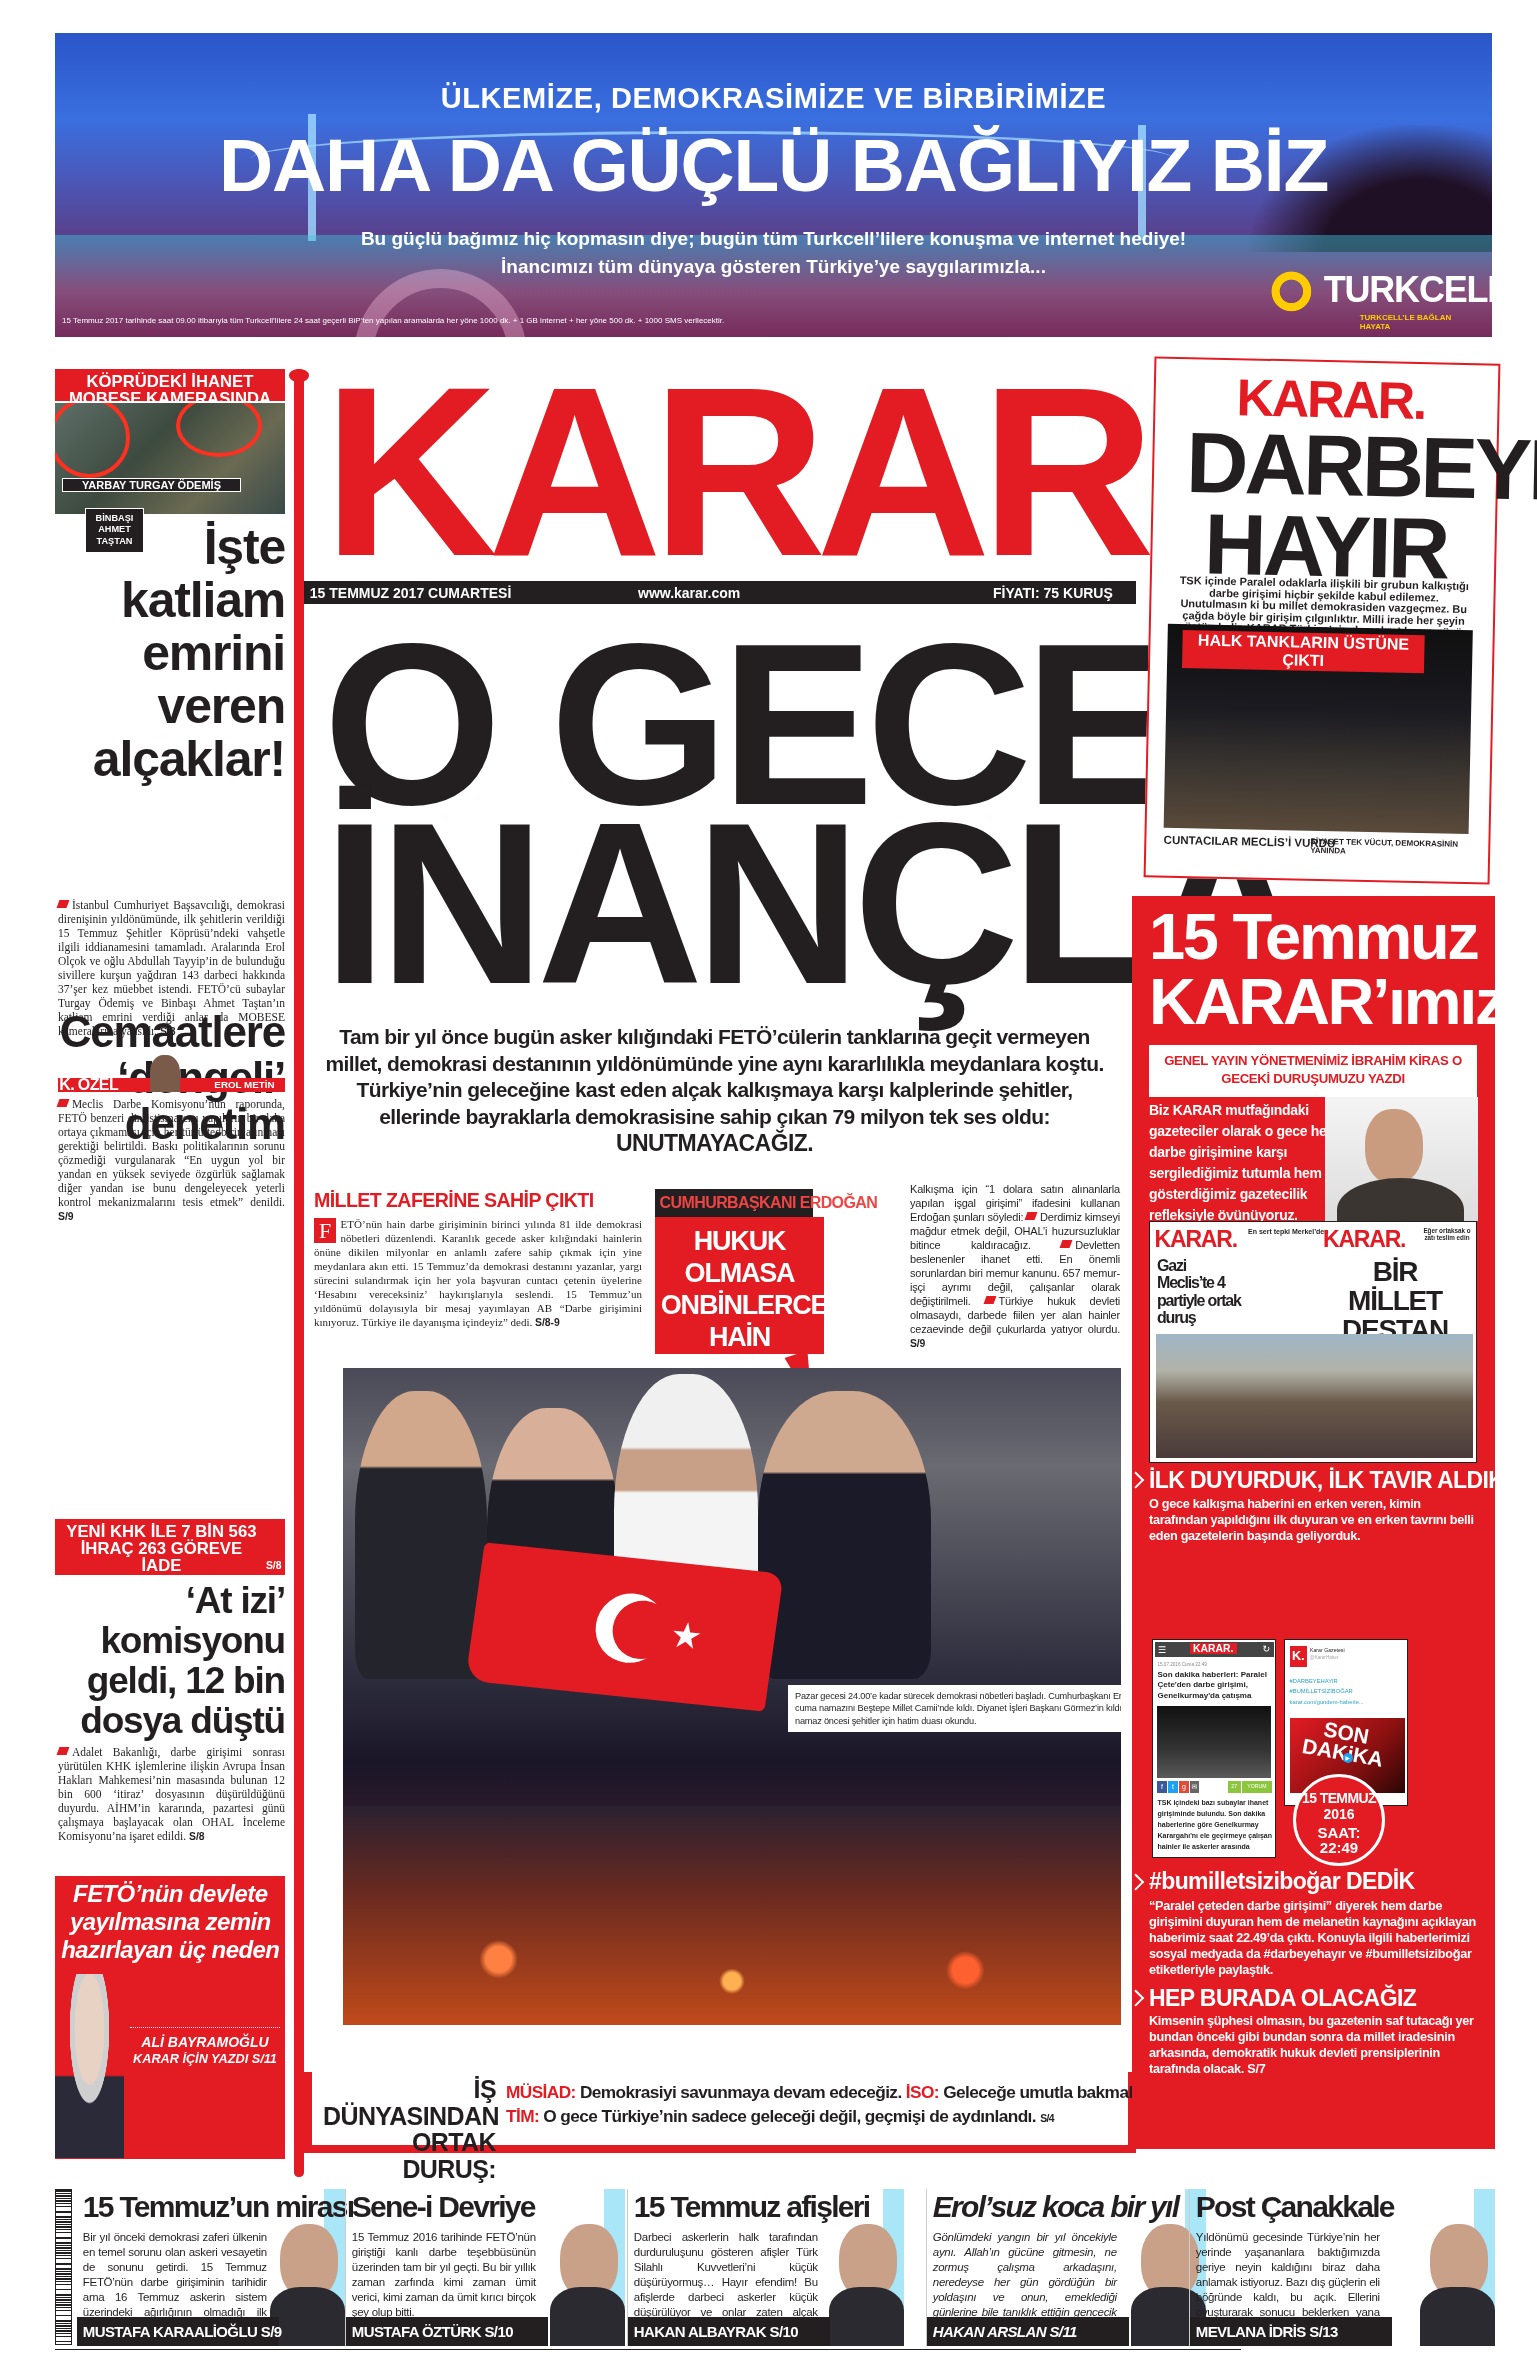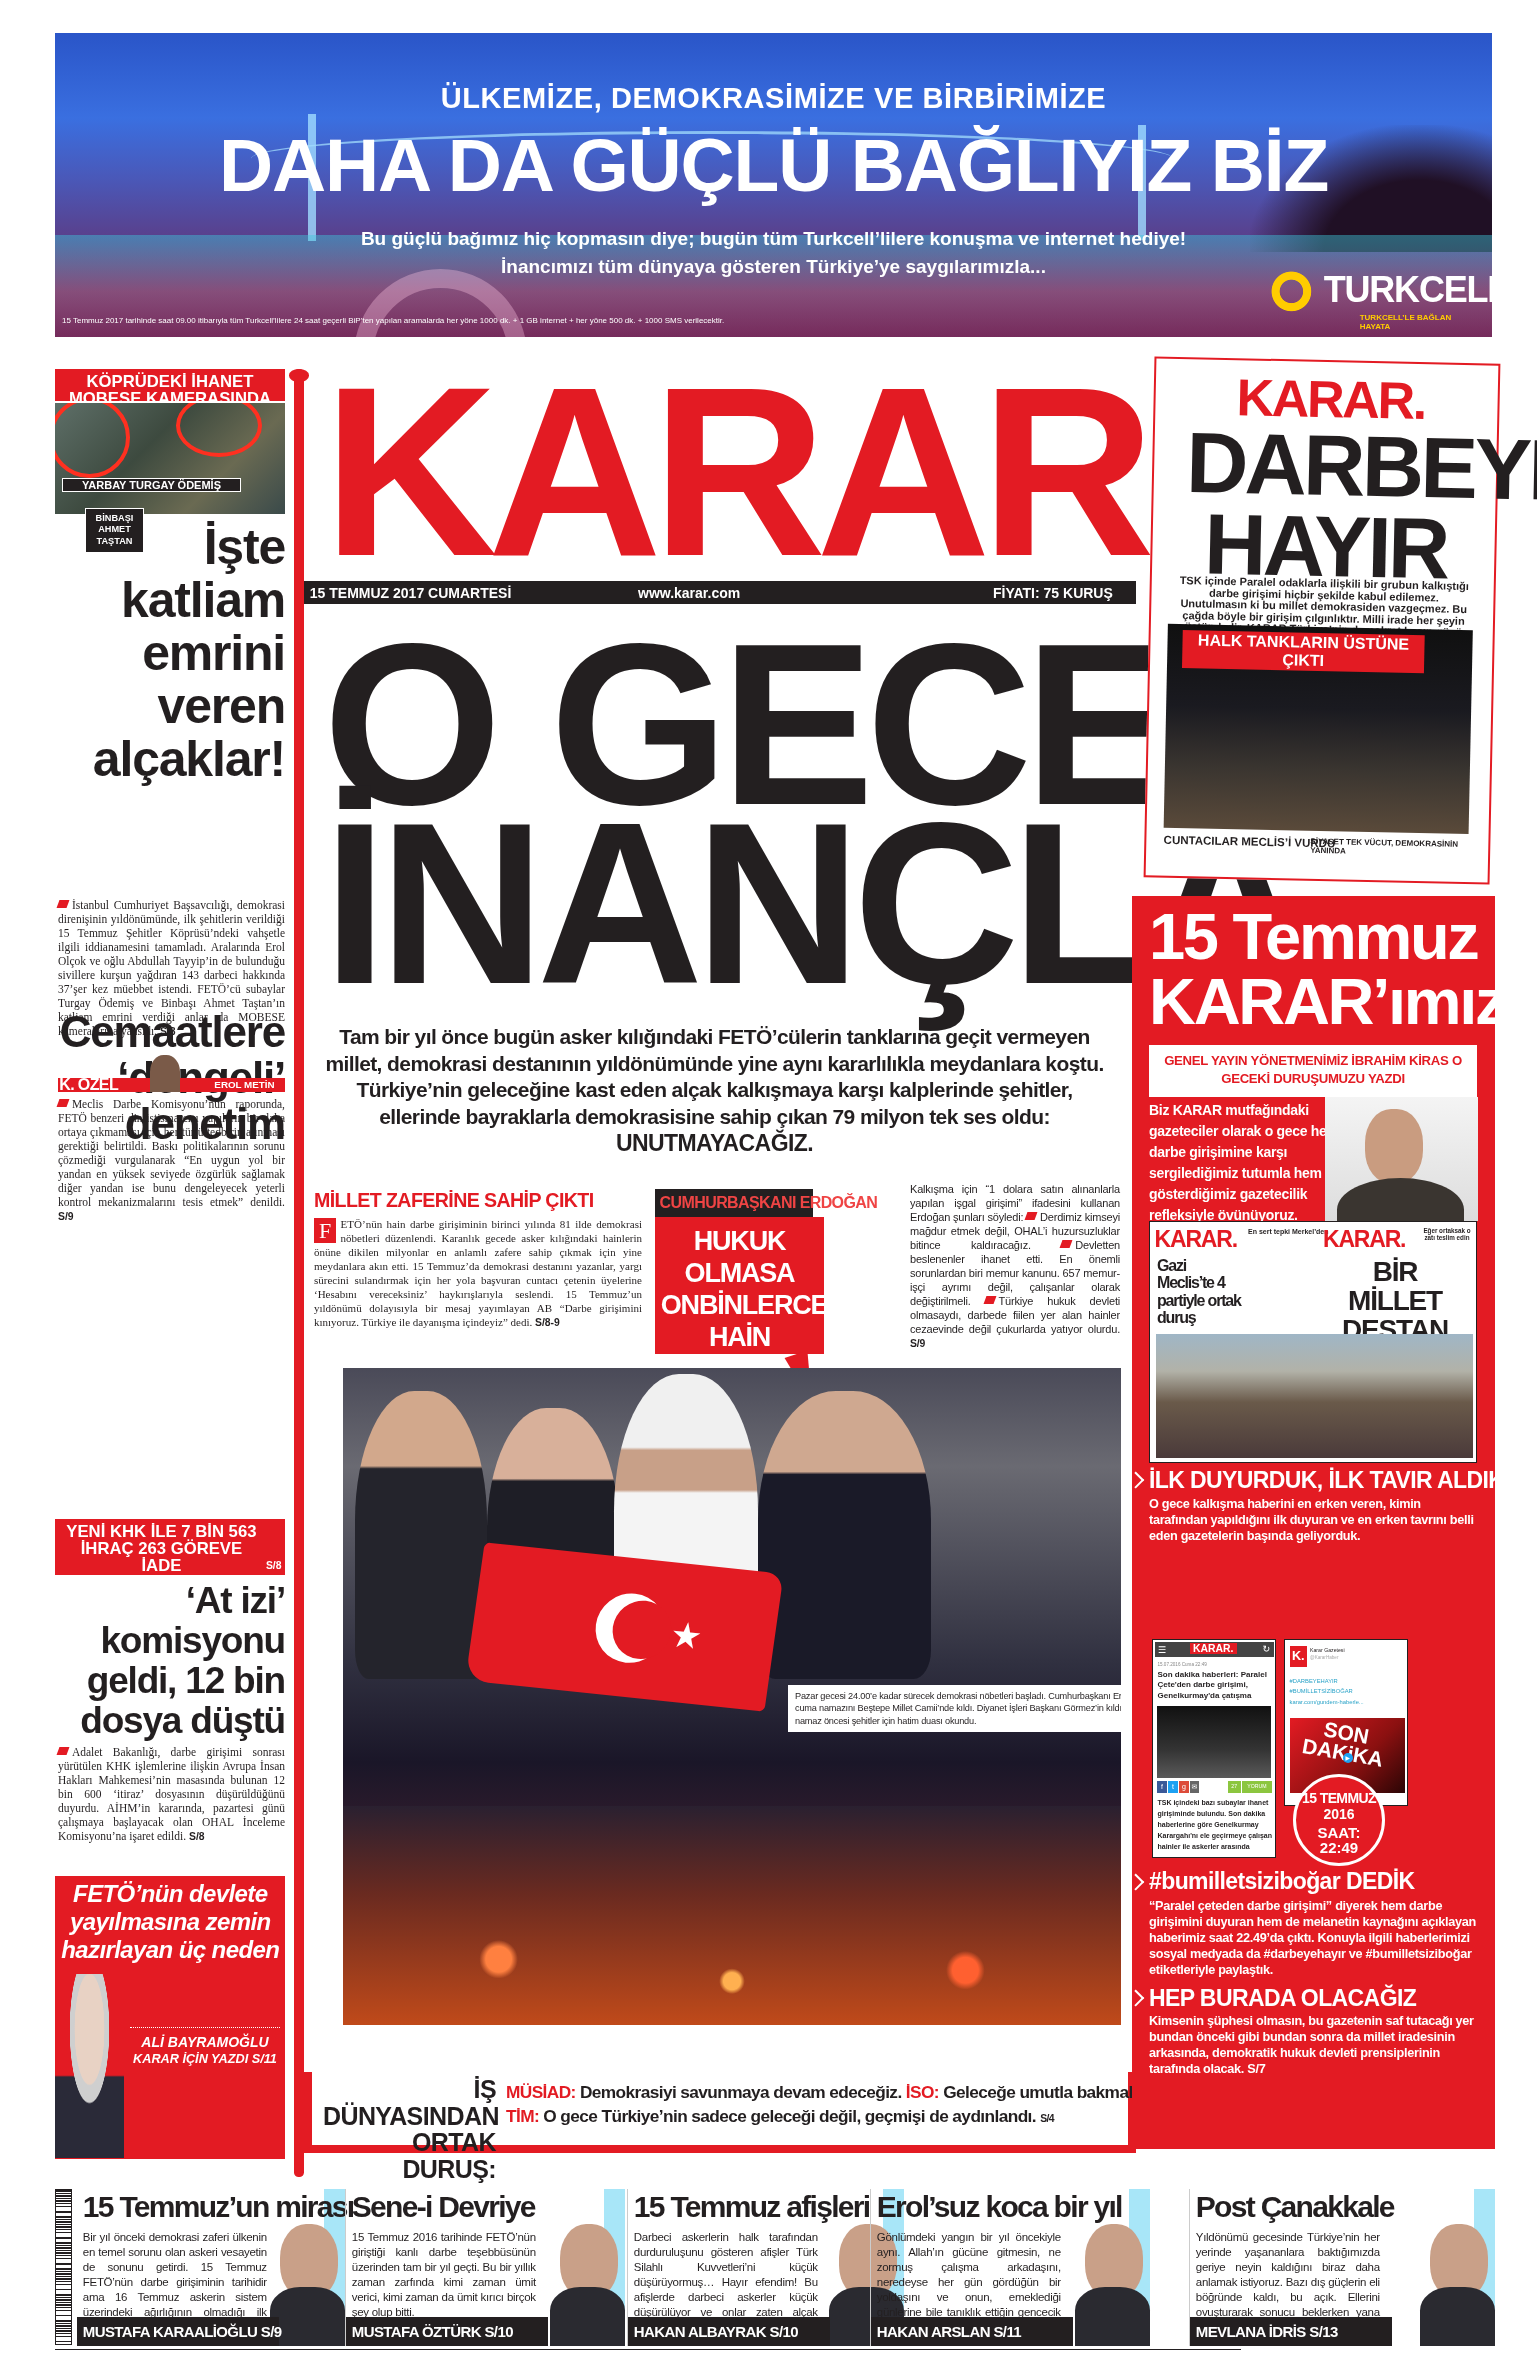--- a/index.html
+++ b/index.html
@@ -382,21 +382,21 @@
   </div>
   <div class="fcol" style="left:573px;width:276px;">
     <div class="sep"></div>
     <div class="pic"></div>
       <div class="face"></div>
       <div class="torso"></div>
     <h4>15 Temmuz afişleri</h4>
     <p>Darbeci askerlerin halk tarafından durduruluşunu gösteren afişler Türk Silahlı Kuvvetleri’ni küçük düşürüyormuş… Hayır efendim! Bu afişlerde darbeci askerler küçük düşürülüyor ve onlar zaten alçak olduğuna göre sorun yok.</p>
     <div class="by">HAKAN ALBAYRAK S/10</div>
   </div>
-  <div class="fcol" style="left:816px;width:279px;">
+  <div class="fcol" style="left:872px;width:279px;font-style:italic;">
     <div class="sep"></div>
     <div class="pic"></div>
       <div class="face"></div>
       <div class="torso"></div>
     <h4>Erol’suz koca bir yıl</h4>
     <p>Gönlümdeki yangın bir yıl öncekiyle aynı. Allah’ın gücüne gitmesin, ne zormuş çalışma arkadaşını, neredeyse her gün gördüğün bir yoldaşını ve onun, emeklediği günlerine bile tanıklık ettiğin gencecik yiğit oğlunu yitirmek.</p>
     <div class="by">HAKAN ARSLAN S/11</div>
   </div>
   <div class="fcol" style="left:1135px;width:305px;">
     <div class="sep"></div>

